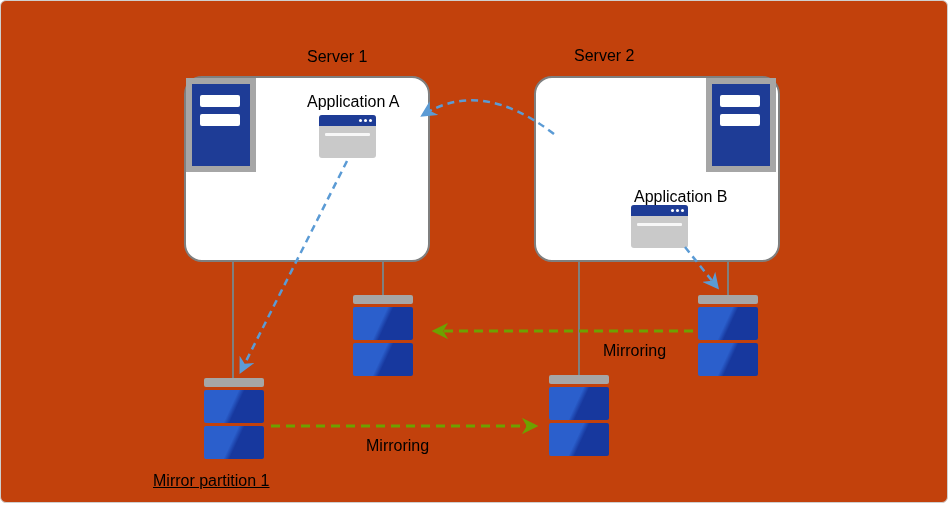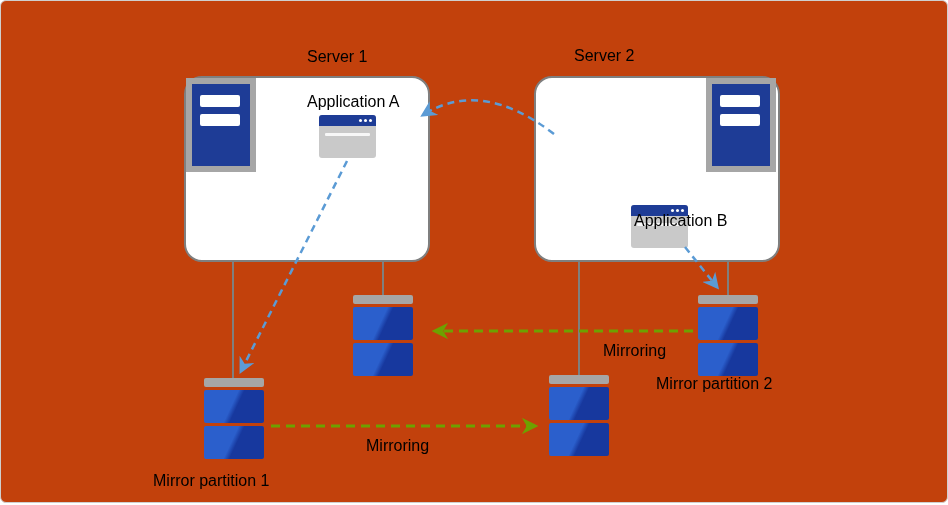--- a/index.html
+++ b/index.html
@@ -213,19 +213,18 @@
     <path d="M 684 246 L 716 286" fill="none" stroke="#5B9BD5" stroke-width="2.5" stroke-dasharray="7 5" marker-end="url(#arrowBlue)"></path>
 
     <path d="M 692 330 L 434 330" fill="none" stroke="#6EA100" stroke-width="3" stroke-dasharray="9 6" marker-end="url(#arrowGreen)"></path>
 
     <path d="M 270 425 L 534 425" fill="none" stroke="#6EA100" stroke-width="3" stroke-dasharray="9 6" marker-end="url(#arrowGreen)"></path>
   </svg>
 
   <div class="label" style="left:306px; top:47px;">Server 1</div>
   <div class="label" style="left:573px; top:46px;">Server 2</div>
   <div class="label" style="left:306px; top:92px;">Application A</div>
-  <div class="label" style="left:633px; top:187px;margin-top:24px;">Application B</div>
+  <div class="label" style="left:633px; top:187px;">Application B</div>
   <div class="label" style="left:602px; top:341px;">Mirroring</div>
   <div class="label" style="left:365px; top:436px;">Mirroring</div>
-  <div class="label" style="left:655px; top:374px;">Mirror partition 2</div>
-  <div class="label" style="left:152px; top:471px;">Mirror partition 1</div>
+  <div class="label" style="left:152px; top:471px;text-decoration:underline;">Mirror partition 1</div>
 
 </div>
 
 </body></html>

